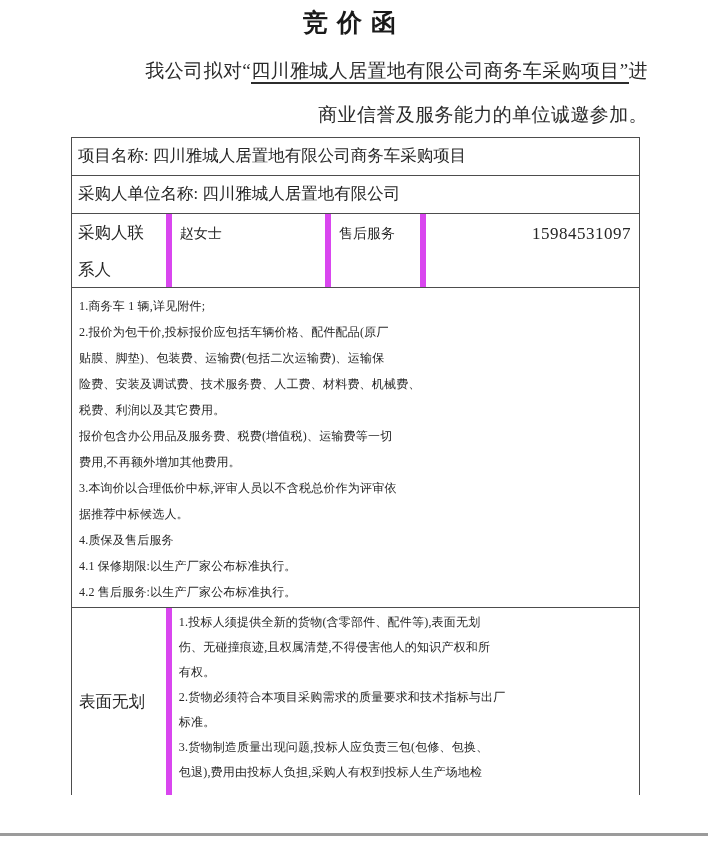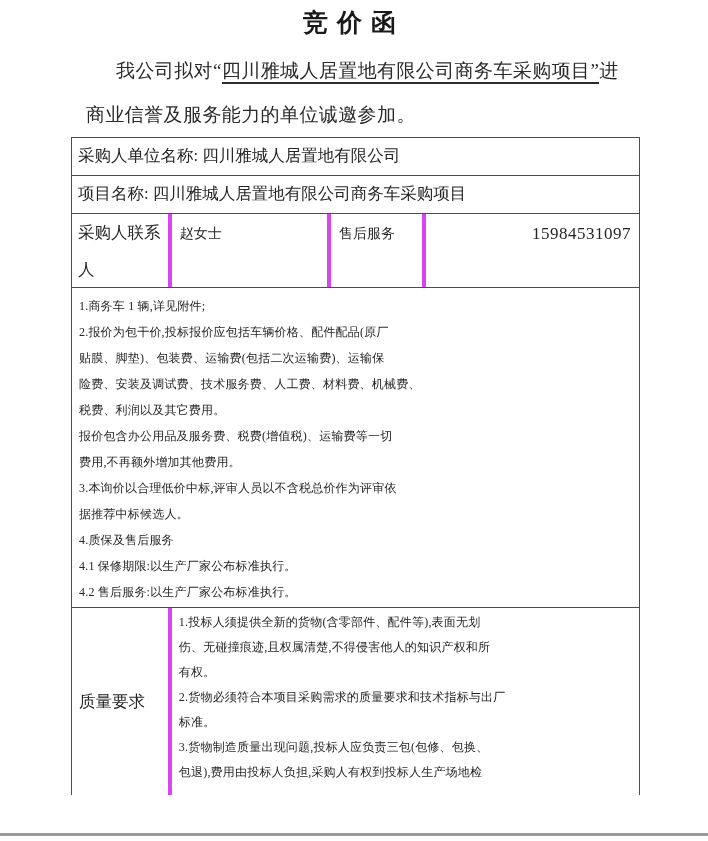--- a/index.html
+++ b/index.html
@@ -20,21 +20,21 @@
     line-height: 34px;
     color: #1a1a1a;
   }
   .intro {
     margin: 9px 60px 0 86px;
     font-size: 19px;
     line-height: 44px;
     letter-spacing: 0.4px;
     color: #2a2a2a;
   }
-  .intro-line { white-space: nowrap; }
+  .intro-line { white-space: nowrap; text-align: right; }
   .intro-line.first { text-indent: 30px; }
   .uline {
     border-bottom: 2px solid #2c2c2c;
     padding-bottom: 1px;
   }
   .bid-table {
     box-sizing: border-box;
     margin-left: 71px;
     width: 569px;
     height: 658px;
@@ -43,21 +43,21 @@
   }
   .trow {
     box-sizing: border-box;
     display: flex;
     border-bottom: 1px solid #4d4d4d;
     overflow: hidden;
   }
   .trow.last { border-bottom: none; }
   .tcell {
     box-sizing: border-box;
-    border-right: 4px solid #d946ef;
+    border-right: 6px solid #d946ef;
     overflow: hidden;
   }
   .tcell.endc { border-right: none; }
   .r-simple { height: 38px; }
   .r-simple .tcell {
     width: 100%;
     padding: 0 6px;
     line-height: 36px;
     font-size: 16.5px;
     white-space: nowrap;
@@ -117,25 +117,25 @@
   <div class="title">竞价函</div>
 
   <div class="intro">
     <div class="intro-line first"><span>我公司拟对“</span><span class="uline">四川雅城人居置地有限公司商务车采购项目”</span><span>进</span></div>
     <div class="intro-line">商业信誉及服务能力的单位诚邀参加。</div>
   </div>
 
   <div class="bid-table">
 
     <div class="trow r-simple">
-      <div class="tcell endc">采购人单位名称: 四川雅城人居置地有限公司</div>
+      <div class="tcell endc">项目名称: 四川雅城人居置地有限公司商务车采购项目</div>
     </div>
 
     <div class="trow r-simple">
-      <div class="tcell endc">项目名称: 四川雅城人居置地有限公司商务车采购项目</div>
+      <div class="tcell endc">采购人单位名称: 四川雅城人居置地有限公司</div>
     </div>
 
     <div class="trow r-contact">
       <div class="tcell c-contact-label">采购人联系人</div>
       <div class="tcell c-contact-val c-top">赵女士</div>
       <div class="tcell c-method c-top">售后服务</div>
       <div class="tcell c-phone c-top endc">15984531097</div>
     </div>
 
     <div class="trow r-scope">
@@ -148,21 +148,21 @@
 费用,不再额外增加其他费用。
 3.本询价以合理低价中标,评审人员以不含税总价作为评审依
 据推荐中标候选人。
 4.质保及售后服务
 4.1 保修期限:以生产厂家公布标准执行。
 4.2 售后服务:以生产厂家公布标准执行。</div>
     </div>
 
     <div class="trow r-quality last">
       <div class="tcell c-biglabel">
-        <div class="biglabel-text">质量要求</div>
+        <div class="biglabel-text">表面无划</div>
       </div>
       <div class="tcell c-content endc">1.投标人须提供全新的货物(含零部件、配件等),表面无划
 伤、无碰撞痕迹,且权属清楚,不得侵害他人的知识产权和所
 有权。
 2.货物必须符合本项目采购需求的质量要求和技术指标与出厂
 标准。
 3.货物制造质量出现问题,投标人应负责三包(包修、包换、
 包退),费用由投标人负担,采购人有权到投标人生产场地检</div>
     </div>
 

